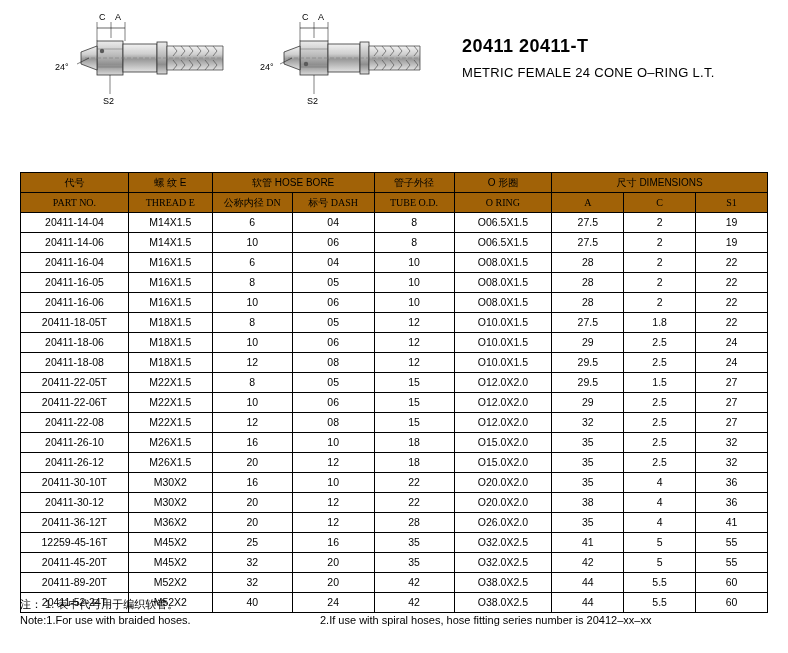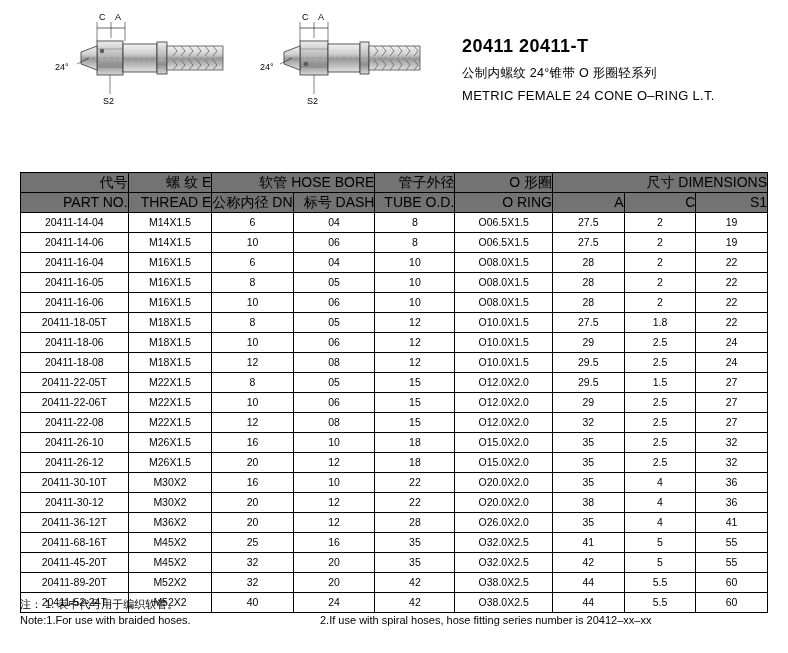--- a/index.html
+++ b/index.html
@@ -45,27 +45,26 @@
   }
   table.spec th, table.spec td {
     border: 1px solid #000;
     text-align: center;
     padding: 0;
     height: 19px;
     line-height: 19px;
     white-space: nowrap;
   }
   table.spec thead th {
-    background: #737373;
+    background: #a16207;
     font-weight: normal;
-    font-size: 14px;
-    text-align: right;
+    font-size: 10px;
   }
   thead .h-main { height: 21px; line-height: 21px; }
-  thead .h-sub  { height: 21px; line-height: 21px; }
+  thead .h-sub  { height: 21px; line-height: 21px; font-family: Liberation Serif, serif; }
   td.partno { text-align: left; padding-left: 6px; }
 
   
   col.c-part { width: 108px; }
   col.c-thread { width: 84px; }
   col.c-dn { width: 80px; }
   col.c-dash { width: 82px; }
   col.c-tube { width: 80px; }
   col.c-oring { width: 98px; }
   col.c-a { width: 72px; }
@@ -183,21 +182,20 @@
       <text class="svgtxt" x="42" y="12">C</text>
       <text class="svgtxt" x="58" y="12">A</text>
       <line x1="20" y1="56" x2="32" y2="50" stroke="#000" stroke-width="0.5"></line>
       <text class="svgtxt" x="0" y="62">24°</text>
       <line x1="54" y1="67" x2="54" y2="86" stroke="#000" stroke-width="0.5"></line>
       <text class="svgtxt" x="47" y="96">S2</text>
     </svg>
 
     <div class="titleblock">
       <div class="title-code">20411   20411-T</div>
-      <div class="title-cn">公制内螺纹 24°锥带 O 形圈轻系列</div>
       <div class="title-en">METRIC FEMALE 24  CONE O–RING L.T.</div>
     </div>
   </div>
 
   <div class="tablewrap">
     <table class="spec">
       <colgroup>
         <col class="c-part">
           <col class="c-thread">
           <col class="c-dn">
@@ -400,21 +398,21 @@
             <td>M36X2</td>
             <td>20</td>
             <td>12</td>
             <td>28</td>
             <td>O26.0X2.0</td>
             <td>35</td>
             <td>4</td>
             <td>41</td>
           </tr>
           <tr>
-            <td class="partno">20411-68-16T</td>
+            <td class="partno">12259-45-16T</td>
             <td>M45X2</td>
             <td>25</td>
             <td>16</td>
             <td>35</td>
             <td>O32.0X2.5</td>
             <td>41</td>
             <td>5</td>
             <td>55</td>
           </tr>
           <tr>

